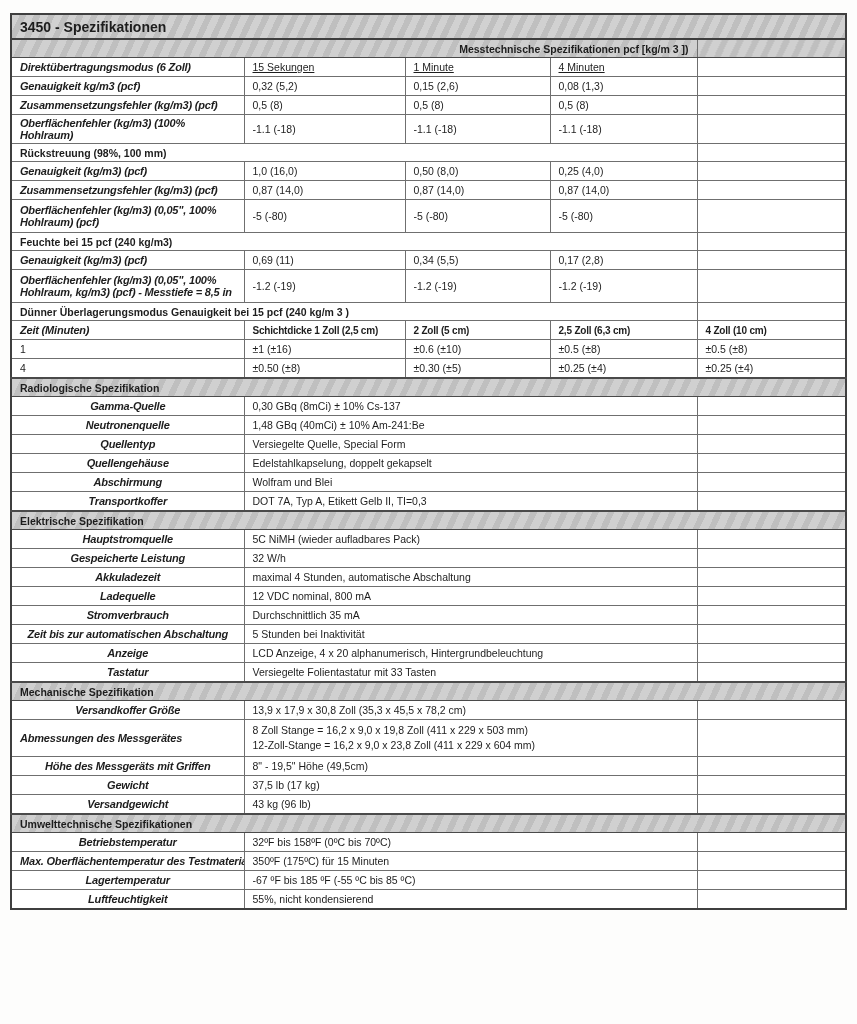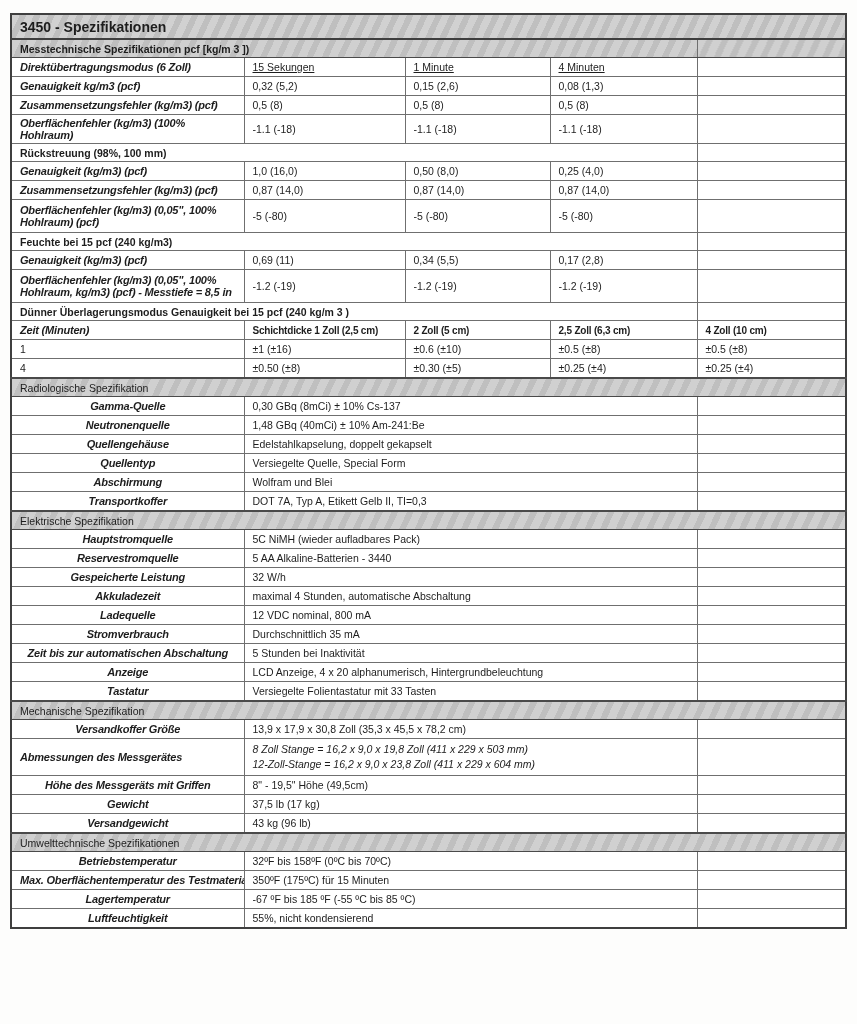--- a/index.html
+++ b/index.html
@@ -33,41 +33,42 @@
     background-image:repeating-linear-gradient(115deg, rgba(255,255,255,.14) 0 7px, rgba(0,0,0,.05) 7px 13px);
     font-weight:bold;
     font-size:14px;
     height:19px;
     border-bottom:2px solid #3f3f3f;
   }
   
   tr.row-sec td{
     background:#c9c9c9;
     background-image:repeating-linear-gradient(115deg, rgba(255,255,255,.12) 0 8px, rgba(0,0,0,.05) 8px 14px);
-    font-weight:normal;
+    font-weight:bold;
     height:13px;
     border-top:2px solid #4a4a4a;
     border-bottom:1.5px solid #4a4a4a;
   }
   
   tr.row-sub td{font-weight:bold;height:13px;white-space:nowrap;}
   tr.row-sub.shaded td{
     background:#c9c9c9;
     background-image:repeating-linear-gradient(115deg, rgba(255,255,255,.12) 0 8px, rgba(0,0,0,.05) 8px 14px);
     border-bottom:1.5px solid #4a4a4a;
+    text-align:right;
   }
   td.lbl{font-weight:bold;letter-spacing:-0.2px;font-size:11px;font-style:italic;}
   tr.row-kv td.lbl{white-space:nowrap;text-align:center;}
   td.val{font-weight:normal;}
   td.val.hdr{font-weight:bold;letter-spacing:-0.2px;font-size:10px;white-space:nowrap;}
   tr.row-u td.val{text-decoration:underline;}
   tr.tall td{height:28px;}
   tr.row-kv2 td{height:32px;}
   td.end-cell{padding:0;}
-  .vline{display:block;line-height:15px;white-space:nowrap;font-style:italic;}
+  .vline{display:block;line-height:15px;white-space:nowrap;}
 </style>
 </head>
 <body>
 
 <div class="scan-wrap">
   <table class="spec">
     <colgroup>
       <col style="width:233px">
       <col style="width:161px">
       <col style="width:145px">
@@ -185,50 +186,45 @@
           <td class="lbl" colspan="1">Gamma-Quelle</td>
           <td class="val" colspan="3">0,30 GBq (8mCi) ± 10% Cs-137</td>
           <td class="end-cell" colspan="1"></td>
         </tr>
         <tr class="row-kv">
           <td class="lbl" colspan="1">Neutronenquelle</td>
           <td class="val" colspan="3">1,48 GBq (40mCi) ± 10% Am-241:Be</td>
           <td class="end-cell" colspan="1"></td>
         </tr>
         <tr class="row-kv">
+          <td class="lbl" colspan="1">Quellentyp</td>
+          <td class="val" colspan="3">Versiegelte Quelle, Special Form</td>
+          <td class="end-cell" colspan="1"></td>
+        </tr>
+        <tr class="row-kv">
           <td class="lbl" colspan="1">Quellengehäuse</td>
           <td class="val" colspan="3">Edelstahlkapselung, doppelt gekapselt</td>
           <td class="end-cell" colspan="1"></td>
         </tr>
         <tr class="row-kv">
-          <td class="lbl" colspan="1">Quellentyp</td>
-          <td class="val" colspan="3">Versiegelte Quelle, Special Form</td>
-          <td class="end-cell" colspan="1"></td>
-        </tr>
-        <tr class="row-kv">
           <td class="lbl" colspan="1">Abschirmung</td>
           <td class="val" colspan="3">Wolfram und Blei</td>
           <td class="end-cell" colspan="1"></td>
         </tr>
         <tr class="row-kv">
           <td class="lbl" colspan="1">Transportkoffer</td>
           <td class="val" colspan="3">DOT 7A, Typ A, Etikett Gelb II, TI=0,3</td>
           <td class="end-cell" colspan="1"></td>
         </tr>
         <tr class="row-sec">
           <td class="sec-cell" colspan="5">Elektrische Spezifikation</td>
         </tr>
         <tr class="row-kv">
           <td class="lbl" colspan="1">Hauptstromquelle</td>
           <td class="val" colspan="3">5C NiMH (wieder aufladbares Pack)</td>
-          <td class="end-cell" colspan="1"></td>
-        </tr>
-        <tr class="row-kv">
-          <td class="lbl" colspan="1">Reservestromquelle</td>
-          <td class="val" colspan="3">5 AA Alkaline-Batterien - 3440</td>
           <td class="end-cell" colspan="1"></td>
         </tr>
         <tr class="row-kv">
           <td class="lbl" colspan="1">Gespeicherte Leistung</td>
           <td class="val" colspan="3">32 W/h</td>
           <td class="end-cell" colspan="1"></td>
         </tr>
         <tr class="row-kv">
           <td class="lbl" colspan="1">Akkuladezeit</td>
           <td class="val" colspan="3">maximal 4 Stunden, automatische Abschaltung</td>

